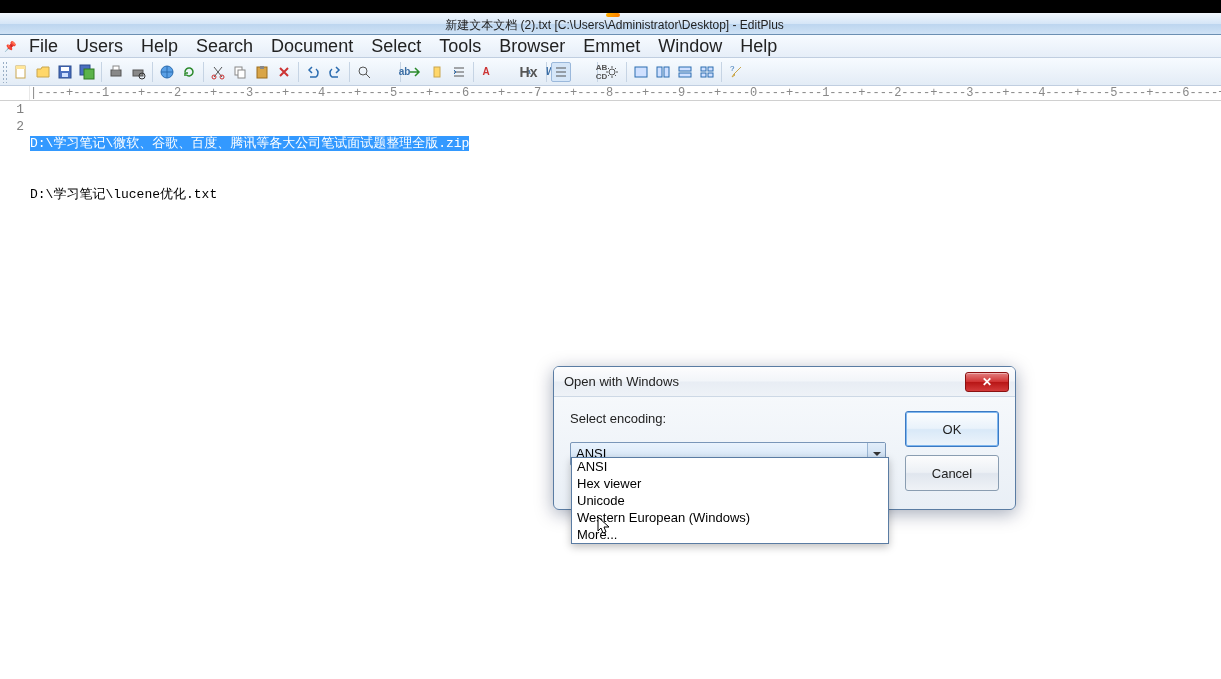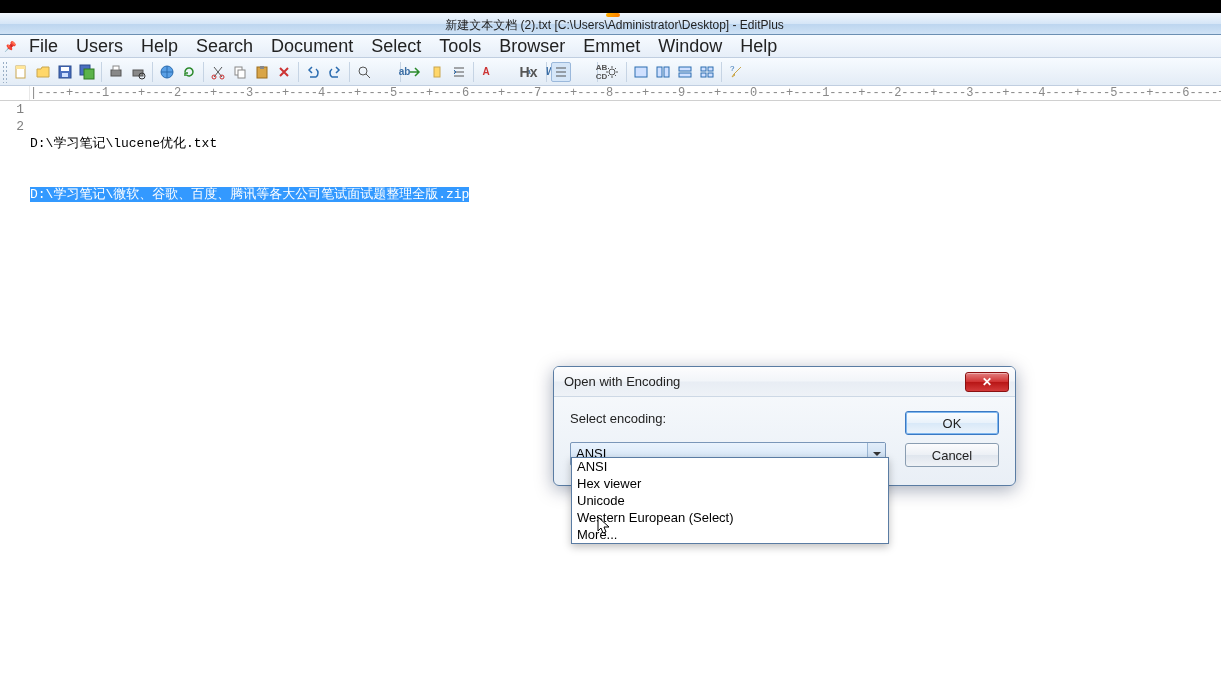--- a/index.html
+++ b/index.html
@@ -204,21 +204,21 @@
     line-height: 16px;
     height: 17px;
     white-space: nowrap;
   }
   .dlg-listbox .opt.hl {
     background:#2b6cd6;
     color:#fff;
   }
   .dlg-btns { width: 94px; display:flex; flex-direction:column; gap:8px; }
   .win-btn {
-    height: 24px;
+    height: 36px;
     border:1px solid #8a9db1;
     border-radius:3px;
     background: linear-gradient(to bottom,#fcfcfd,#ecf0f5 48%,#e0e6ee 52%,#eff2f6);
     font-size:13px;
     display:flex;align-items:center;justify-content:center;
     color:#222;
   }
   .win-btn.default {
     border:1px solid #3b79c3;
     box-shadow: 0 0 0 1px #7fb7ef inset;
@@ -443,29 +443,29 @@
     <div class="gutter-pad"></div>
     <div class="marks">|----+----1----+----2----+----3----+----4----+----5----+----6----+----7----+----8----+----9----+----0----+----1----+----2----+----3----+----4----+----5----+----6----+----7----+---</div>
   </div>
 
   <div class="editor-wrap">
     <div class="gutter">
       <div>1</div>
       <div>2</div>
     </div>
     <div class="code">
+      <div class="line"><span class="sel">D:\学习笔记\微软、谷歌、百度、腾讯等各大公司笔试面试题整理全版.zip</span></div>
       <div class="line"><span>D:\学习笔记\lucene优化.txt</span></div>
-      <div class="line"><span class="sel">D:\学习笔记\微软、谷歌、百度、腾讯等各大公司笔试面试题整理全版.zip</span></div>
     </div>
   </div>
 </div>
 
 <div class="dialog">
   <div class="dlg-titlebar">
-    <span class="dlg-title">Open with Encoding</span>
+    <span class="dlg-title">Open with Windows</span>
     <div class="dlg-close">✕</div>
   </div>
   <div class="dlg-body">
     <div class="dlg-left">
       <div class="dlg-label">Select encoding:</div>
       <div class="dlg-select">
         <span class="sel-text">ANSI</span>
         <div class="arrow"></div>
       </div>
     </div>
@@ -473,21 +473,21 @@
       <div class="win-btn default">OK</div>
       <div class="win-btn">Cancel</div>
     </div>
   </div>
 </div>
 
 <div class="dlg-listbox">
   <div class="opt">ANSI</div>
   <div class="opt">Hex viewer</div>
   <div class="opt">Unicode</div>
-  <div class="opt">Western European (Select)</div>
+  <div class="opt">Western European (Windows)</div>
   <div class="opt">More...</div>
 </div>
 
 <div class="cursor-arrow">
   <svg viewBox="0 0 14 20">
       <path d="M1 1l0 14 3-3 2 5 3-1-2-5 5 0z" fill="#fff" stroke="#000" stroke-width="1"></path>
     </svg>
 </div>
 
 </body></html>

